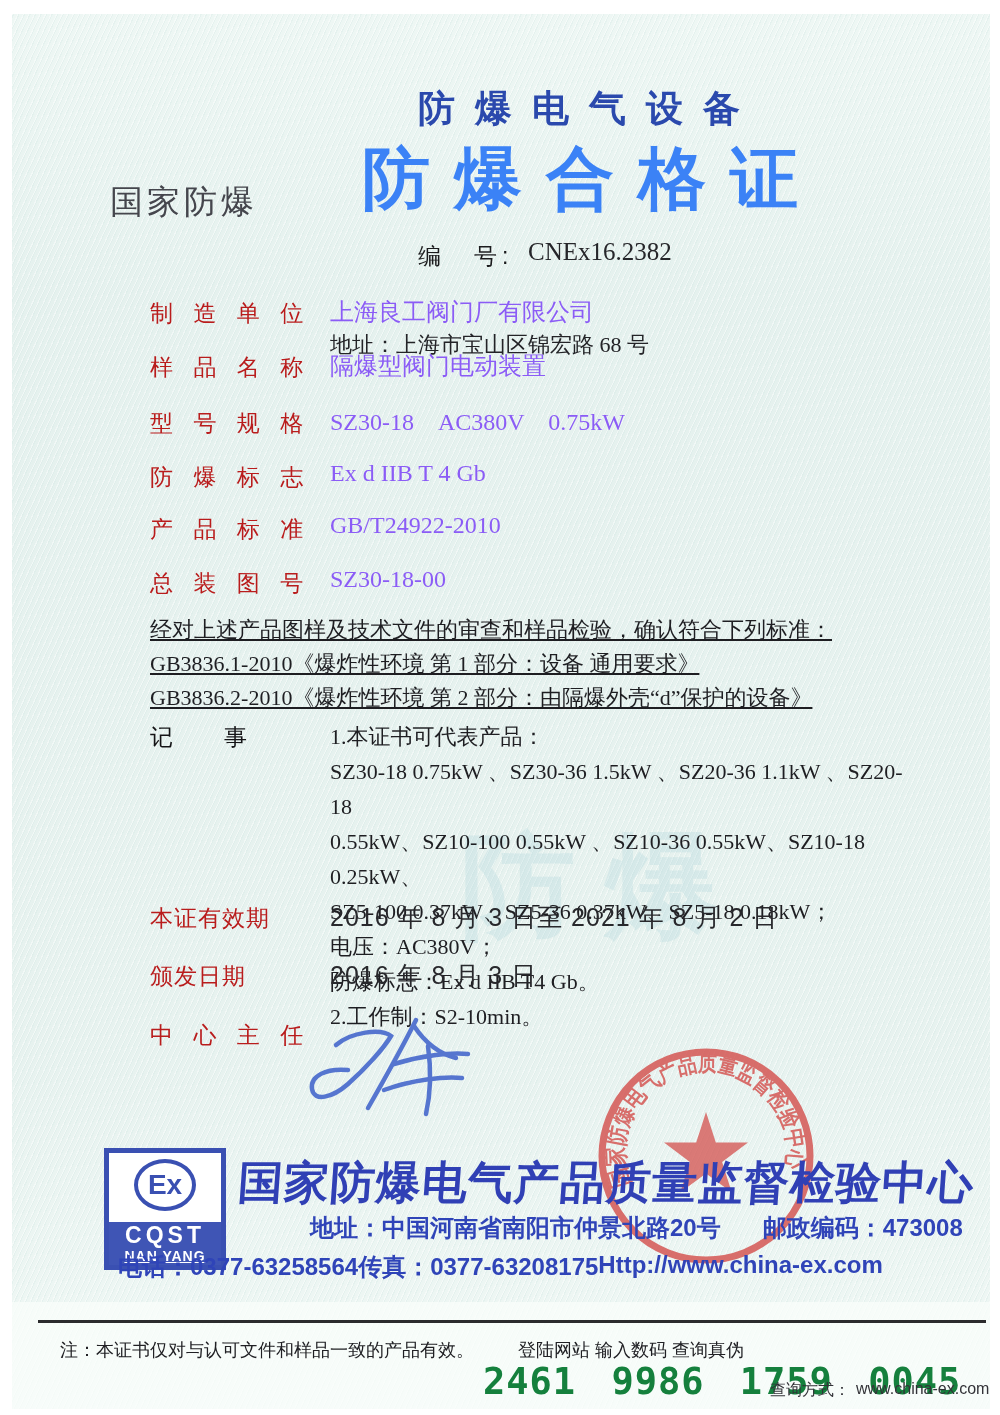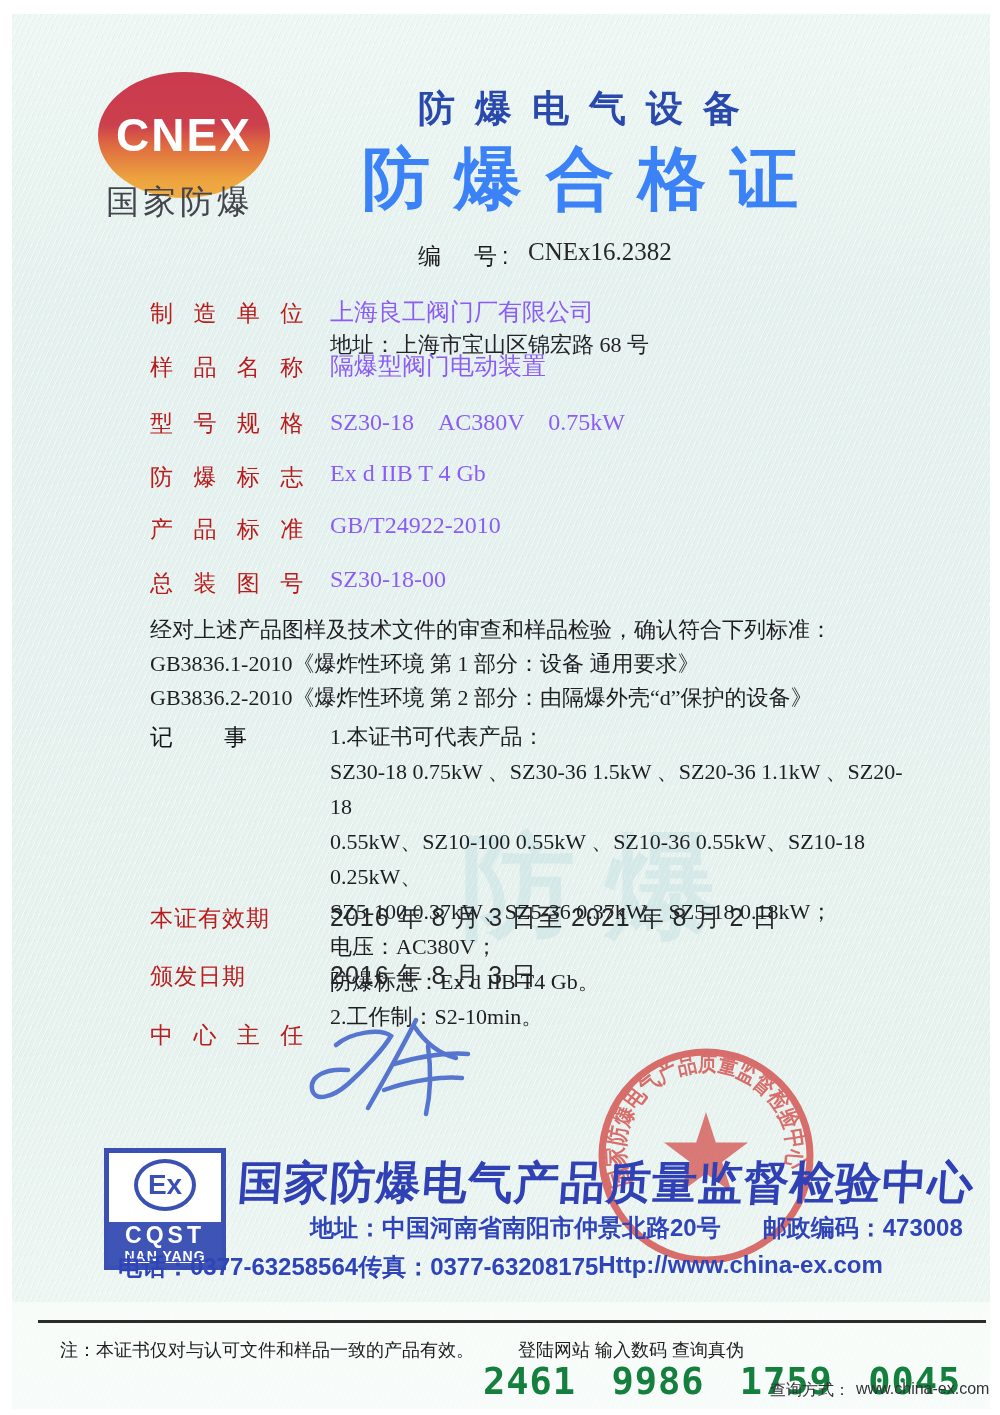--- a/index.html
+++ b/index.html
@@ -17,31 +17,31 @@
   }
   .footer-band{position:absolute;left:12px;top:1302px;width:978px;height:107px;background:rgba(249,253,251,.75);}
   .abs{position:absolute;}
   
   .cnex-oval{
     left:98px;top:72px;width:172px;height:126px;border-radius:50%;
     background:linear-gradient(180deg,#c93a4e 0%,#cc3f4d 42%,#df6a41 58%,#eda43f 85%,#f0ab44 100%);
     display:flex;align-items:center;justify-content:center;
   }
   .cnex-text{color:#fff;font-weight:bold;font-size:46px;letter-spacing:2px;font-family:"Liberation Sans",sans-serif;}
-  .cnex-caption{left:106px;top:180px;width:172px;text-align:left;font-size:33px;letter-spacing:4px;color:#45464d;font-weight:500;}
+  .cnex-caption{left:98px;top:180px;width:172px;text-align:center;font-size:33px;letter-spacing:4px;color:#45464d;font-weight:500;}
   .subtitle{left:589px;top:84px;transform:translateX(-50%);font-size:37px;font-weight:bold;letter-spacing:20px;color:#2a49ad;white-space:nowrap;}
   .main-title{left:592px;top:134px;transform:translateX(-50%);font-size:68px;font-weight:bold;letter-spacing:24px;color:#3b82f6;white-space:nowrap;}
   .certno-label{left:418px;top:241px;font-size:23px;letter-spacing:5px;color:#1b1b1d;font-weight:500;}
   .certno-value{left:528px;top:238px;font-size:25px;color:#26262a;font-family:"Liberation Serif","DejaVu Serif",serif;}
   
   .flabel{left:150px;font-size:23px;letter-spacing:7px;color:#b91c1c;font-weight:500;white-space:nowrap;}
   .fvalue{left:330px;font-size:24px;color:#8b5cf6;font-family:"Liberation Serif","DejaVu Serif",serif;white-space:nowrap;}
   .addr2{left:330px;font-size:22px;color:#232327;font-family:"Liberation Serif","DejaVu Serif",serif;white-space:nowrap;}
   
-  .standards{left:150px;top:613px;width:760px;font-size:22px;line-height:34px;color:#1e1e22;font-family:"Liberation Serif","DejaVu Serif",serif;}
+  .standards{left:150px;top:613px;width:760px;font-size:22px;line-height:34px;color:#1e1e22;font-family:"Liberation Serif","DejaVu Serif",serif;text-decoration:underline;}
   .notes-label{left:150px;top:722px;font-size:23px;letter-spacing:14px;color:#141416;font-weight:500;}
   .notes{left:330px;top:719px;width:580px;font-size:22px;line-height:35px;color:#1e1e22;font-family:"Liberation Serif","DejaVu Serif",serif;}
   .date-value{left:330px;font-size:25px;color:#28282c;letter-spacing:1px;font-weight:500;}
   
   .watermark{left:460px;top:810px;font-size:115px;font-weight:bold;color:rgba(168,208,218,.26);letter-spacing:30px;}
   
   .org-logo{
     left:104px;top:1148px;width:112px;height:112px;background:#ffffff;
     border:5px solid #3a50b2;display:flex;flex-direction:column;align-items:center;
   }
@@ -69,23 +69,20 @@
 </style>
 </head>
 <body>
 
 <div class="photo">
   <div class="paper"></div>
   <div class="footer-band"></div>
 
   <div class="abs watermark">防爆</div>
 
-  <div class="abs cnex-oval">
-    <span class="cnex-text">CNEX</span>
-  </div>
   <div class="abs cnex-caption">国家防爆</div>
 
   <div class="abs subtitle">防爆电气设备</div>
   <div class="abs main-title">防爆合格证</div>
   <div class="abs certno-label">编　号:</div>
   <div class="abs certno-value">CNEx16.2382</div>
 
   <div class="abs flabel" style="top:298px">制 造 单 位</div>
   <div class="abs fvalue" style="top:296px">上海良工阀门厂有限公司</div>
   <div class="abs addr2" style="top:330px">地址：上海市宝山区锦宏路 68 号</div>

